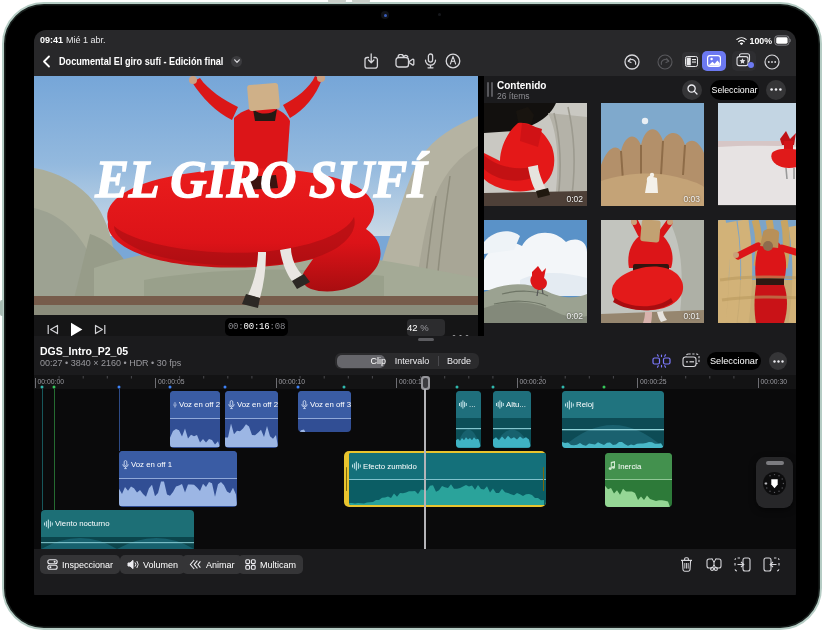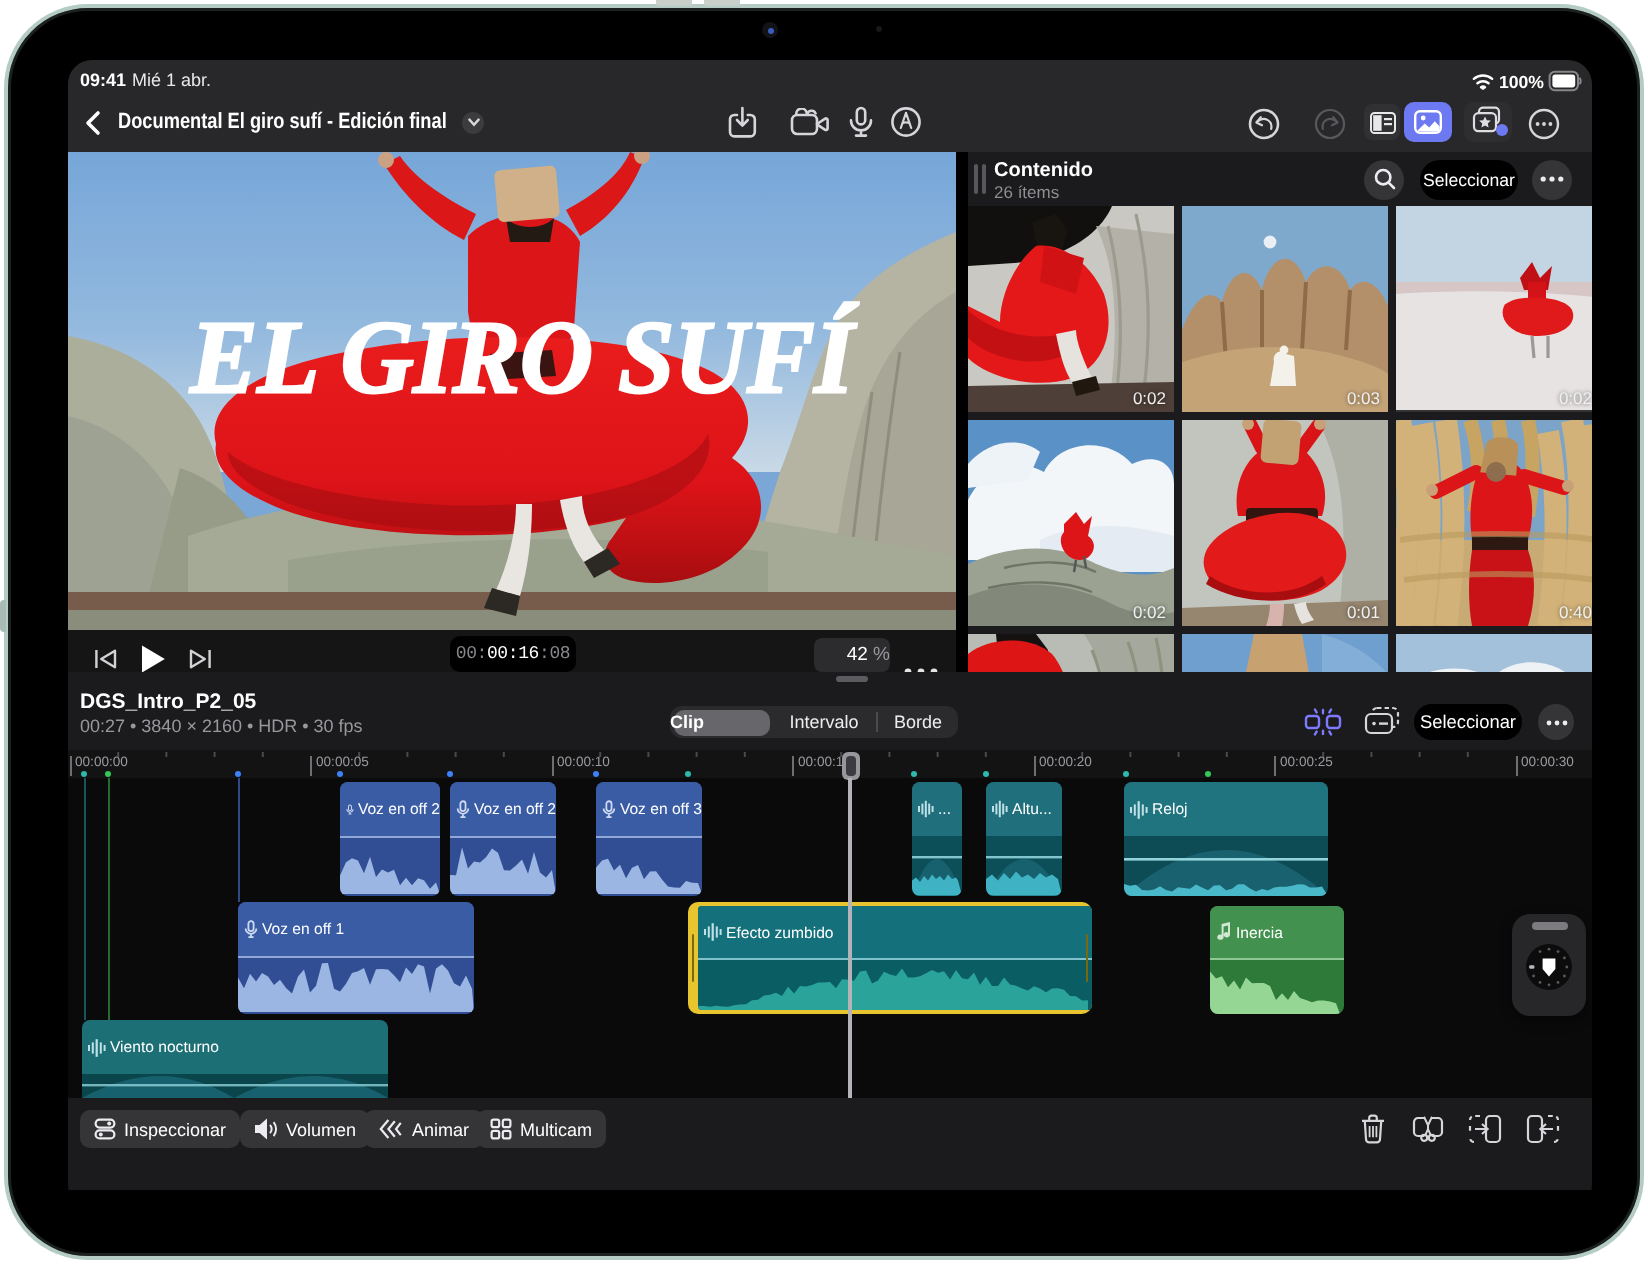--- a/index.html
+++ b/index.html
@@ -13,21 +13,21 @@
 #topbar{position:absolute;left:0;top:0;width:762px;height:46px;background:#28282a}
 .sttxt{position:absolute;top:5px;font-size:9px;color:#fff}
 #title{position:absolute;left:25px;top:24.5px;font-size:11px;font-weight:bold;color:#fff;transform:scaleX(0.83);transform-origin:left center;white-space:nowrap}
 
 #video{position:absolute;left:0;top:46px;width:444px;height:239px;overflow:hidden;background:#7aa7d6}
 #vtitle{position:absolute;left:-173px;top:74px;width:800px;text-align:center;font-family:"Liberation Serif",serif;font-style:italic;font-weight:bold;font-size:52px;color:#fff;-webkit-text-stroke:1.4px #fff;transform:scaleX(0.97);white-space:nowrap}
 #vsub{position:absolute;left:0;top:128px;width:444px;text-align:center;font-size:13.5px;color:#fff}
 #playbar{position:absolute;left:0;top:285px;width:444px;height:29px;background:#151516}
 
 #content{position:absolute;left:450px;top:46px;width:312px;height:268px;background:#1b1b1d;overflow:hidden}
-#cgrid{position:absolute;left:0;top:27px;width:312px;height:241px;display:grid;grid-template-columns:103px 103px 102px;grid-template-rows:103px 103px 60px;gap:4px}
+#cgrid{position:absolute;left:0;top:27px;width:312px;height:241px;display:grid;grid-template-columns:103px 103px 102px;grid-template-rows:103px 103px 60px;gap:14px}
 .thumb{position:relative;overflow:hidden;background:#333}
 .tstamp{position:absolute;right:4px;bottom:2px;font-size:8.5px;color:#f0f0f0;text-shadow:0 0 2px rgba(0,0,0,.6)}
 
 #tl{position:absolute;left:0;top:306px;width:762px;height:259px;background:#101012}
 #tlhead{position:absolute;left:0;top:0;width:762px;height:39px;background:#1b1b1d}
 #ruler{position:absolute;left:0;top:39px;width:762px;height:14px;background:#131314}
 #tracks{position:absolute;left:0;top:53px;width:762px;height:160px;background:#0a0a0b}
 #tlfoot{position:absolute;left:0;top:213px;width:762px;height:46px;background:#1b1b1d}
 .rlab{position:absolute;top:3px;font-size:6.8px;color:#9a9aa0;border-left:1px solid #6e6e73;padding-left:2px;line-height:8px;height:10px}
 .btn{position:absolute;height:19px;background:#353537;border-radius:5px;color:#fff;font-size:9px;display:flex;align-items:center;gap:4px;padding:0 7px}
@@ -191,21 +191,21 @@
       <svg class="abs" style="left:13px;top:9px" width="12" height="11" viewBox="0 0 12 11">
         <path d="M1.2 1 V10 M10.5 1.4 L3.6 5.5 L10.5 9.6 Z" stroke="#d2d2d6" stroke-width="1.2" fill="none" stroke-linejoin="round"></path>
       </svg>
       <svg class="abs" style="left:36px;top:7px" width="13" height="15" viewBox="0 0 13 15">
           <path d="M1 0.8 L12.4 7.5 L1 14.2 Z" fill="#fff"></path>
         </svg>
       <svg class="abs" style="left:60px;top:9px" width="12" height="11" viewBox="0 0 12 11">
         <path d="M10.8 1 V10 M1.5 1.4 L8.4 5.5 L1.5 9.6 Z" stroke="#d2d2d6" stroke-width="1.2" fill="none" stroke-linejoin="round"></path>
       </svg>
       <div class="abs" style="left:191px;top:3px;width:63px;height:18px;background:#000;border-radius:5px;font-family:'Liberation Mono',monospace;font-size:9px;letter-spacing:-0.2px;line-height:18px;text-align:center;color:#87878c">00:<span style="color:#fff">00:16</span>:08</div>
-      <div class="abs" style="left:373px;top:3.5px;width:38px;height:17px;background:#2c2c2e;border-radius:4px;font-size:9.5px;line-height:17px;text-align:right;color:#fff">42 <span style="color:#98989d">%</span></div>
+      <div class="abs" style="left:373px;top:3.5px;width:38px;height:17px;background:#2c2c2e;border-radius:4px;font-size:9.5px;line-height:17px;text-align:left;color:#fff">42 <span style="color:#98989d">%</span></div>
       <div class="abs" style="left:418px;top:10px;width:17px;height:4px;color:#fff">
         <svg width="17" height="4" viewBox="0 0 17 4">
             <circle cx="2" cy="2" r="1.7" fill="#e4e4e8"></circle>
             <circle cx="8.5" cy="2" r="1.7" fill="#e4e4e8"></circle>
             <circle cx="15" cy="2" r="1.7" fill="#e4e4e8"></circle>
           </svg>
       </div>
     </div>
     <div id="content">
       <div class="abs" style="left:3px;top:6px;width:2px;height:15px;background:#58585c;border-radius:1px"></div>
@@ -323,21 +323,21 @@
         </svg></div>
       </div>
     </div>
     <div id="tl">
       <div id="tlhead">
         <div class="abs" style="left:384px;top:2px;width:16px;height:3px;border-radius:2px;background:#5c5c60"></div>
         <div class="abs" style="left:6px;top:9px;font-size:10.5px;font-weight:bold;color:#fff">DGS_Intro_P2_05</div>
         <div class="abs" style="left:6px;top:22px;font-size:9px;color:#98989d">00:27 • 3840 × 2160 • HDR • 30 fps</div>
         <div class="abs" style="left:301px;top:17px;width:144px;height:16px;background:#2b2b2d;border-radius:6px">
           <div class="abs" style="left:1.5px;top:1.5px;width:48px;height:13px;background:#66666b;border-radius:5px"></div>
-          <div class="abs" style="left:0;top:0;width:51px;height:16px;text-align:left;font-size:9px;font-weight:bold;color:#fff;line-height:16px">Clip</div>
+          <div class="abs" style="left:0;top:0;width:51px;height:16px;text-align:right;font-size:9px;font-weight:normal;color:#fff;line-height:16px">Clip</div>
           <div class="abs" style="left:51px;top:0;width:52px;height:16px;text-align:center;font-size:9px;color:#ededf0;line-height:16px">Intervalo</div>
           <div class="abs" style="left:103px;top:3px;width:1px;height:10px;background:#4a4a4e"></div>
           <div class="abs" style="left:104px;top:0;width:40px;height:16px;text-align:center;font-size:9px;color:#ededf0;line-height:16px">Borde</div>
         </div>
         <svg class="abs" style="left:618px;top:18px" width="19" height="14" viewBox="0 0 19 14" fill="none" stroke="#7d7aff" stroke-width="1.2" stroke-linecap="round">
           <rect x="1" y="4" width="6.5" height="6" rx="1.5"></rect>
           <rect x="11.5" y="4" width="6.5" height="6" rx="1.5"></rect>
           <path d="M9.5 1 V2.6 M9.5 11.4 V13 M5.5 0.8 L6.3 2.2 M13.5 0.8 L12.7 2.2 M5.5 13.2 L6.3 11.8 M13.5 13.2 L12.7 11.8"></path>
         </svg>
         <svg class="abs" style="left:648px;top:17px" width="18" height="15" viewBox="0 0 18 15" fill="none" stroke="#d6d6da" stroke-width="1.1">
@@ -426,21 +426,21 @@
           <div style="position:absolute;left:0;top:0;width:100%;height:27px;background:#3a5ca4"></div>
           <div class="chead" style="height:27px"><svg width="7" height="10" viewBox="0 0 7 10" fill="none" stroke="#cdd9f2" stroke-width="0.9">
                 <rect x="2.2" y="0.6" width="2.6" height="5" rx="1.3"></rect>
                 <path d="M0.8 4.2 A2.7 2.7 0 0 0 6.2 4.2 M3.5 7 V8.4 M2.2 8.6 H4.8"></path>
               </svg>Voz en off 2</div>
           <div style="position:absolute;left:0;top:27px;width:100%;height:1.4px;background:#8fa8d8"></div>
           <svg class="abs" style="left:0;top:30px" width="53" height="26" viewBox="0 0 53 26">
               <polygon points="0,26 0,16.5 3,16.6 6,2.6 9,13.2 12,9.8 15,10.3 18,7.6 21,3.2 24,5.4 27,14.1 30,14.3 33,11.7 36,8.8 39,15.9 42,5.0 45,15.2 48,17.7 51,14.0 53,26" fill="#9cb6e4"></polygon>
             </svg>
         </div>
-        <div class="clip" style="left:264px;top:2px;width:53px;height:57px;background:#314e94">
+        <div class="clip" style="left:264px;top:2px;width:53px;height:41px;background:#314e94">
           <div style="position:absolute;left:0;top:0;width:100%;height:27px;background:#3a5ca4"></div>
           <div class="chead" style="height:27px"><svg width="7" height="10" viewBox="0 0 7 10" fill="none" stroke="#cdd9f2" stroke-width="0.9">
                 <rect x="2.2" y="0.6" width="2.6" height="5" rx="1.3"></rect>
                 <path d="M0.8 4.2 A2.7 2.7 0 0 0 6.2 4.2 M3.5 7 V8.4 M2.2 8.6 H4.8"></path>
               </svg>Voz en off 3</div>
           <div style="position:absolute;left:0;top:27px;width:100%;height:1.4px;background:#8fa8d8"></div>
           <svg class="abs" style="left:0;top:30px" width="53" height="26" viewBox="0 0 53 26">
               <polygon points="0,26 0,12.9 3,9.3 6,8.4 9,14.3 12,11.4 15,18.1 18,12.9 21,11.5 24,18.6 27,14.7 30,14.6 33,18.8 36,22.2 39,22.7 42,22.9 45,19.5 48,20.4 51,20.5 53,26" fill="#9cb6e4"></polygon>
             </svg>
         </div>

